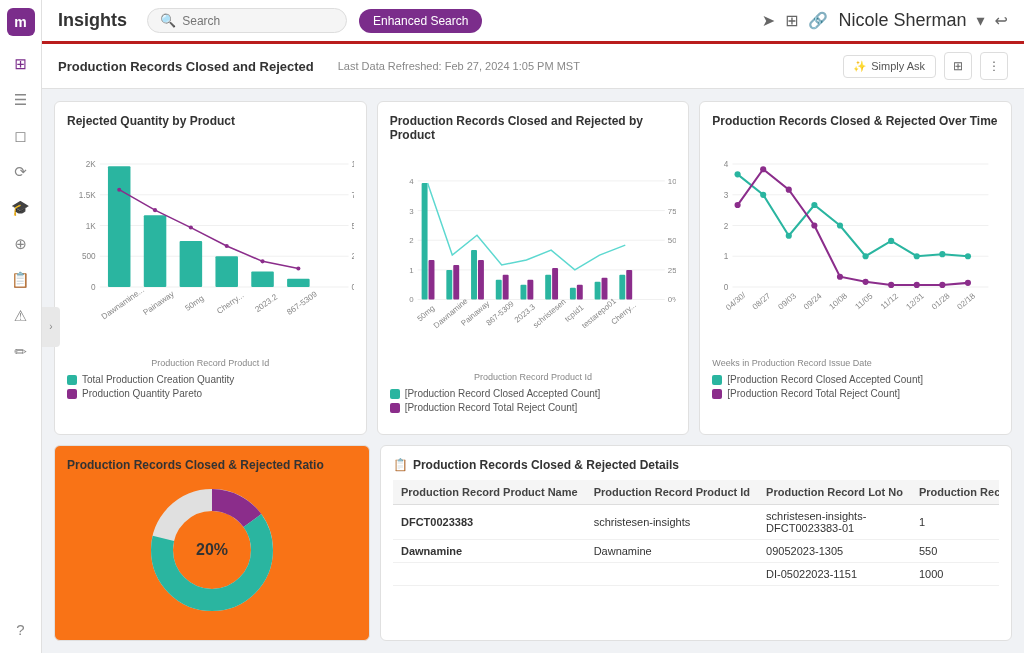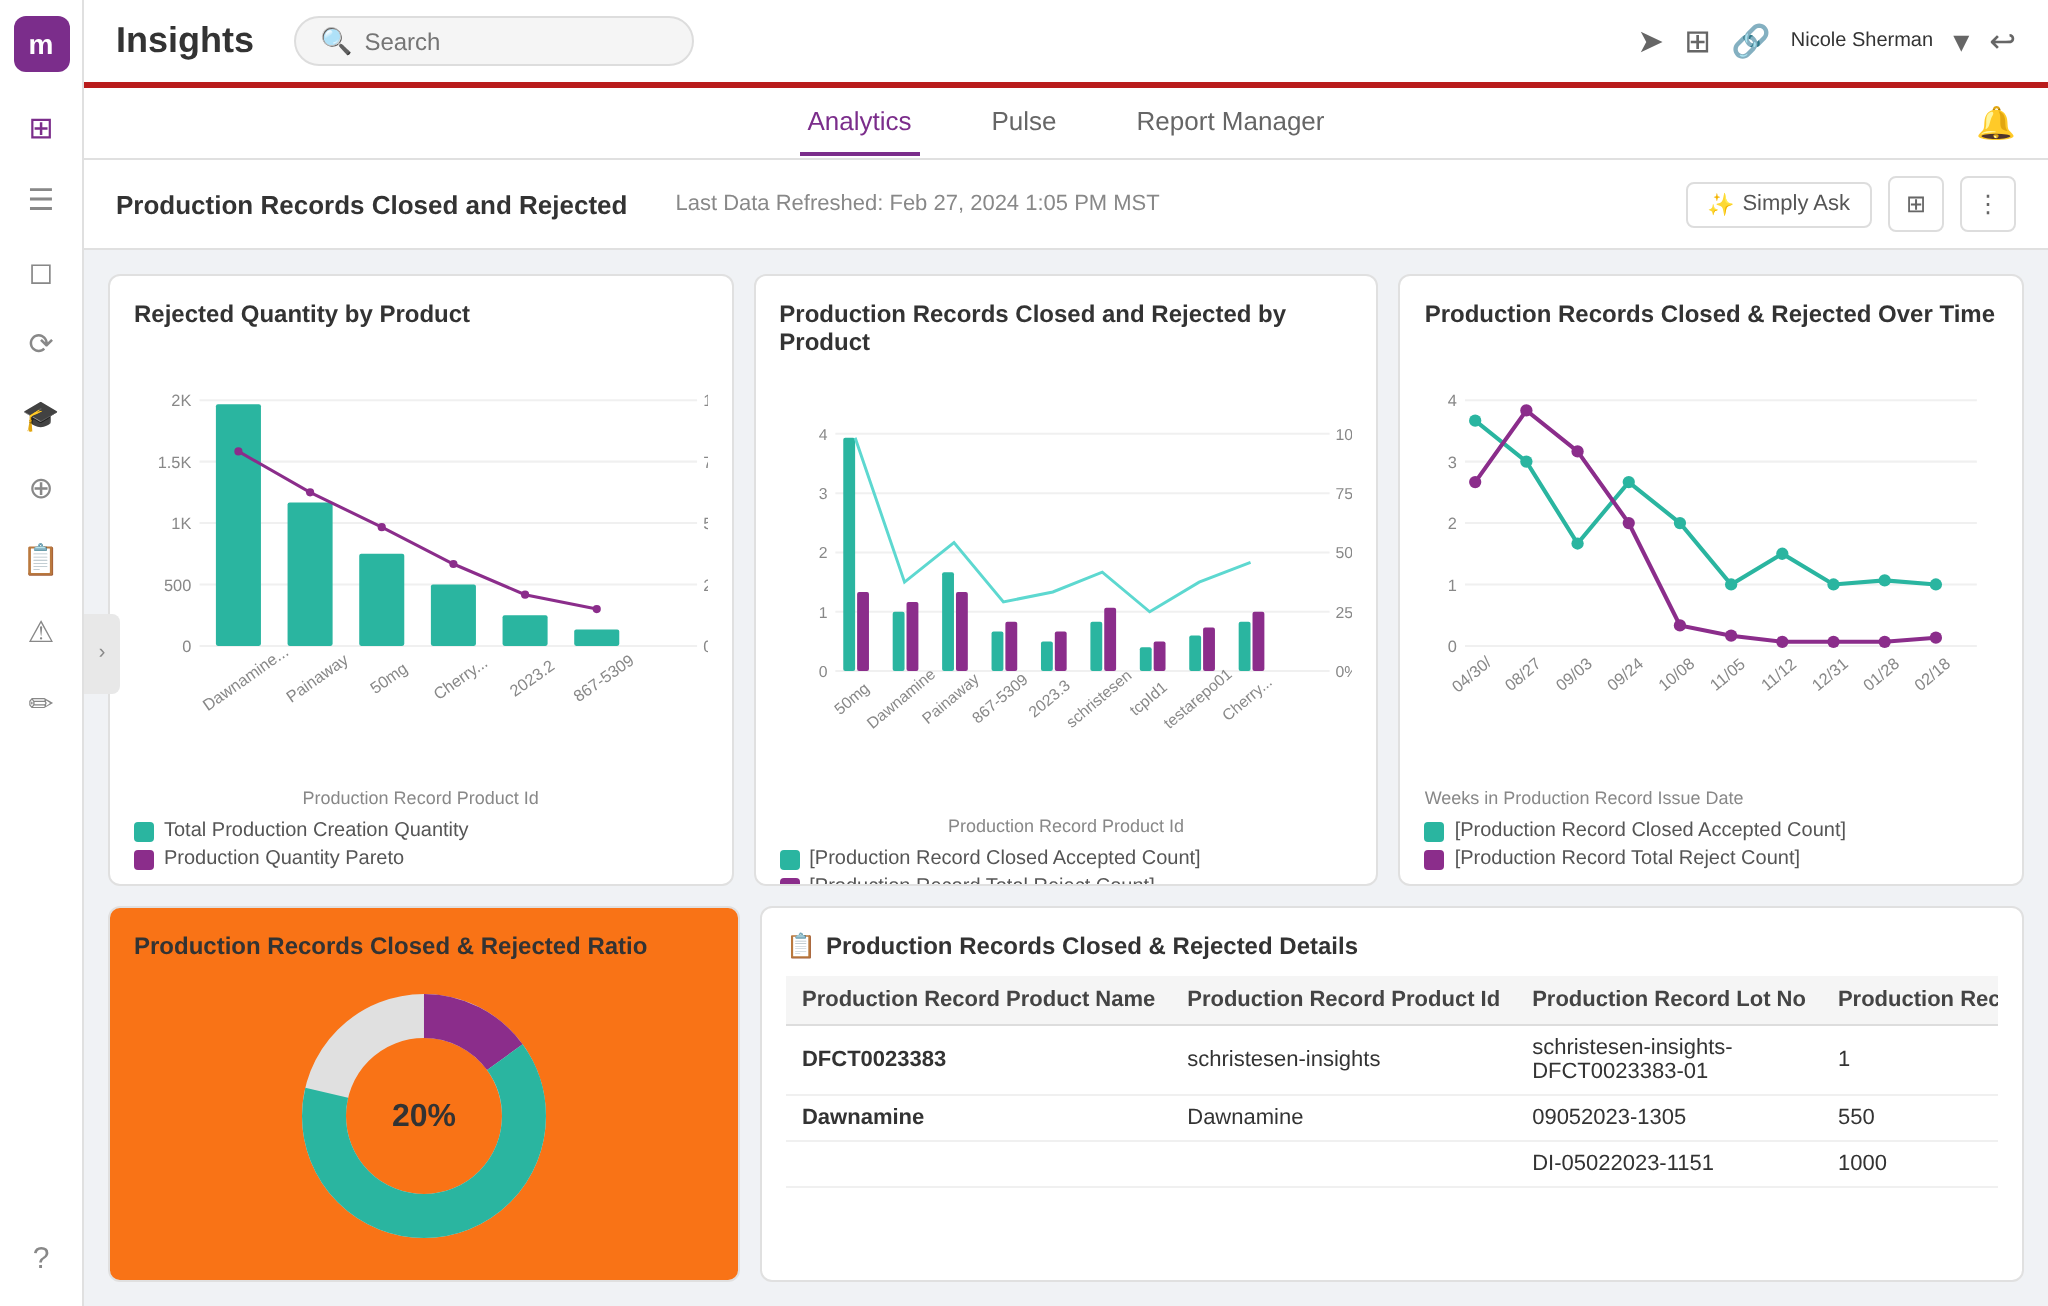--- a/index.html
+++ b/index.html
@@ -16,21 +16,21 @@
     
     .main { flex: 1; display: flex; flex-direction: column; overflow: hidden; }
 
     
     .topnav { height: 44px; background: #fff; border-bottom: 3px solid #b91c1c; display: flex; align-items: center; padding: 0 16px; gap: 12px; }
     .app-title { font-size: 18px; font-weight: 600; color: #333; margin-right: 8px; }
     .search-box { display: flex; align-items: center; gap: 6px; background: #f5f5f5; border: 1px solid #ddd; border-radius: 20px; padding: 4px 12px; flex: 0 0 200px; }
     .search-box input { border: none; background: transparent; outline: none; font-size: 12px; color: #555; width: 130px; }
     .enhanced-btn { background: #7b2d8b; color: #fff; border: none; border-radius: 20px; padding: 5px 14px; font-size: 12px; cursor: pointer; font-weight: 500; }
     .nav-icons { display: flex; align-items: center; gap: 10px; margin-left: auto; color: #666; font-size: 16px; }
-    .user-name { font-size: 10px; color: #333; cursor: pointer; }
+    .user-name { font-size: 18px; color: #333; cursor: pointer; }
 
     
     .tabbar { height: 36px; background: #fff; border-bottom: 1px solid #e0e0e0; display: flex; align-items: center; justify-content: center; gap: 32px; position: relative; }
     .tab { font-size: 13px; color: #666; cursor: pointer; padding: 8px 4px; border-bottom: 2px solid transparent; }
     .tab.active { color: #7b2d8b; border-bottom: 2px solid #7b2d8b; font-weight: 500; }
     .bell-icon { position: absolute; right: 16px; font-size: 16px; color: #888; cursor: pointer; }
 
     
     .page-header { background: #fff; border-bottom: 1px solid #e0e0e0; padding: 8px 16px; display: flex; align-items: center; gap: 16px; }
     .page-title { font-size: 13px; font-weight: 600; color: #333; }
@@ -90,36 +90,31 @@
 <div class="sidebar-collapse">›</div>
 
 <div class="main">
 
   <div class="topnav">
     <span class="app-title">Insights</span>
     <div class="search-box">
       <span style="color:#aaa;font-size:13px;">🔍</span>
       <input type="text" placeholder="Search" style="">
     </div>
+    <button class="enhanced-btn">Enhanced Search</button>
     <div class="nav-icons">
       <span style="cursor:pointer;">➤</span>
       <span style="cursor:pointer;">⊞</span>
       <span style="cursor:pointer;">🔗</span>
       <span class="user-name">Nicole Sherman</span>
       <span>▾</span>
       <span style="cursor:pointer;">↩</span>
     </div>
   </div>
 
-  <div class="tabbar">
-    <span class="tab active">Analytics</span>
-    <span class="tab">Pulse</span>
-    <span class="tab">Report Manager</span>
-    <span class="bell-icon">🔔</span>
-  </div>
 
   <div class="page-header">
     <span class="page-title">Production Records Closed and Rejected</span>
     <span class="refresh-info">Last Data Refreshed: Feb 27, 2024 1:05 PM MST</span>
     <div class="header-actions">
       <button class="simply-ask-btn">
         <span>✨</span>
         <span>Simply Ask</span>
       </button>
       <div class="header-icon-btn">⊞</div>

